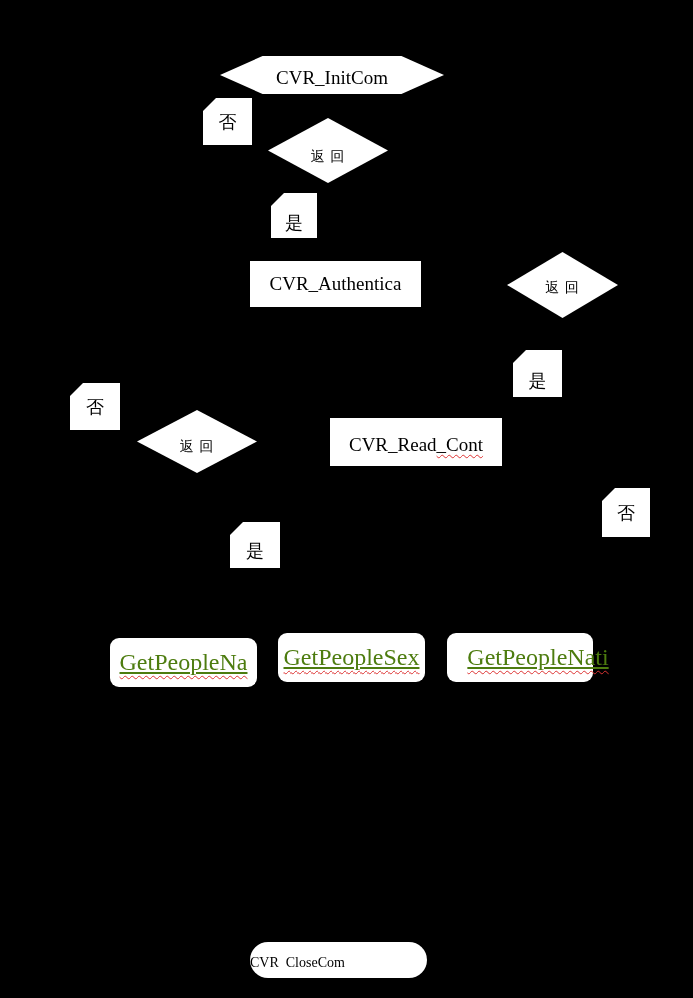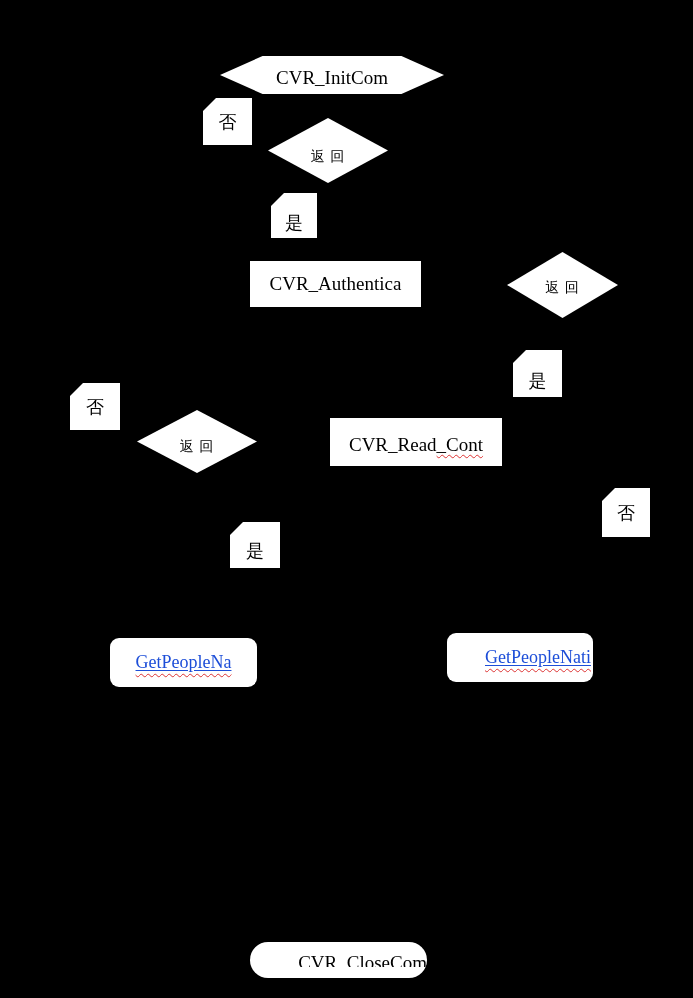--- a/index.html
+++ b/index.html
@@ -22,32 +22,32 @@
   .t-dec    { font-size:14px; letter-spacing:1px; }
   .down3 { transform:translateY(3px); }
   .down5 { transform:translateY(5px); }
   .down6 { transform:translateY(6px); }
   .down7 { transform:translateY(7px); }
 
   
   .squiggle { text-decoration-line:underline; text-decoration-style:wavy;
               text-decoration-color:#dd3333; text-decoration-thickness:1px;
               text-underline-offset:5px; }
-  .bluelink { color:#1d4ed8; font-size:18px;
+  .bluelink { color:#4d7c0f; font-size:24px;
               text-decoration-line:underline; text-decoration-style:solid;
               text-decoration-color:#2222cc; text-decoration-thickness:1px;
               text-underline-offset:2px;text-decoration:underline; }
   .misspell { text-decoration-line:underline; text-decoration-style:wavy;
               text-decoration-color:#dd3333; text-decoration-thickness:1px;
               text-underline-offset:3px; }
 
   
   .cliptext { position:absolute; left:0; right:0; top:11px; height:14px;
-              overflow:hidden; text-align:right;
-              font-size:19px; line-height:19px; }
+              overflow:hidden; text-align:left;
+              font-size:14px; line-height:19px; }
 </style>
 </head>
 <body>
 
 <div class="canvas">
 
   <div class="shape hexagon t-flow" style="left:220px; top:28px; width:224px; height:38px;margin-top:28px;">
     <span class="down3">CVR_InitCom</span>
   </div>
 
@@ -92,20 +92,23 @@
   </div>
 
   <div class="shape tag t-label" style="left:230px; top:522px; width:50px; height:46px;">
     <span class="down6">是</span>
   </div>
 
   <div class="shape rounded" style="left:110px; top:638px; width:147px; height:49px;">
     <span class="squiggle"><a class="bluelink">GetPeopleNa</a></span>
   </div>
 
+  <div class="shape rounded" style="left:278px; top:633px; width:147px; height:49px;">
+    <span class="squiggle"><a class="bluelink">GetPeopleSex</a></span>
+  </div>
 
   <div class="shape rounded" style="left:447px; top:633px; width:146px; height:49px;padding-left:36px;">
     <span class="squiggle"><a class="bluelink">GetPeopleNati</a></span>
   </div>
 
   <div class="shape stadium" style="left:250px; top:942px; width:177px; height:36px;">
     <div class="cliptext">CVR_CloseCom</div>
   </div>
 
 </div>

